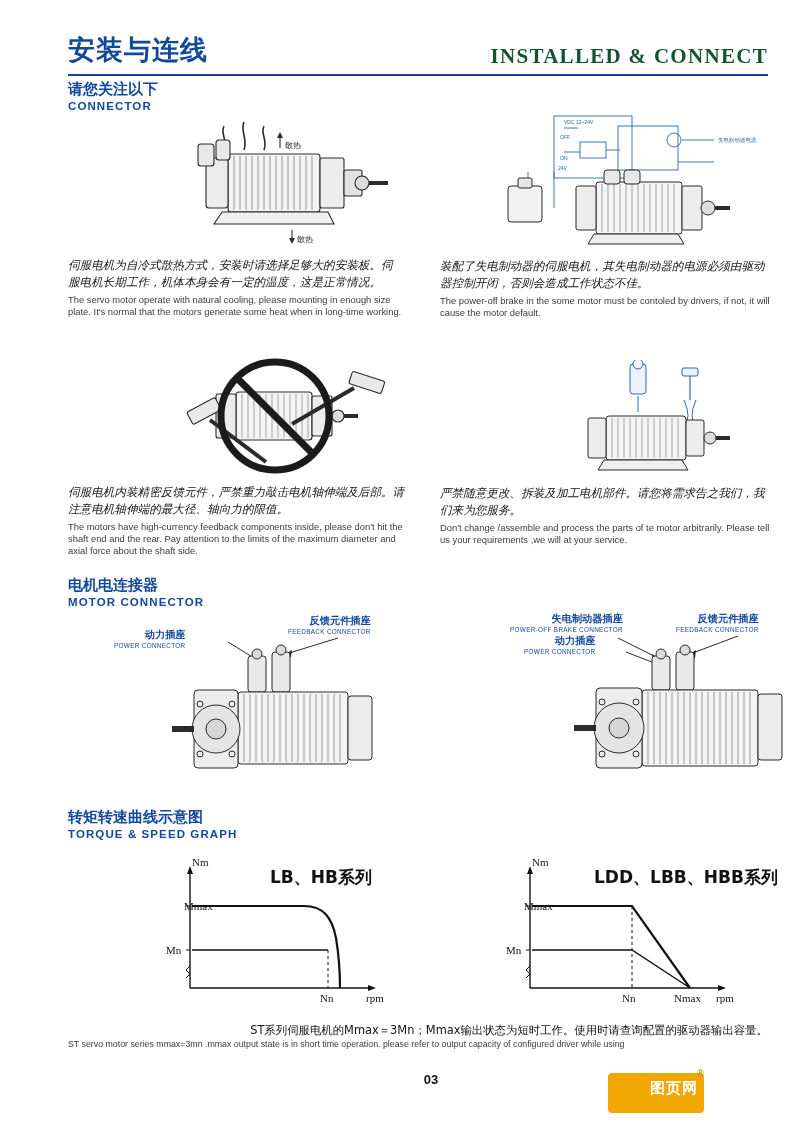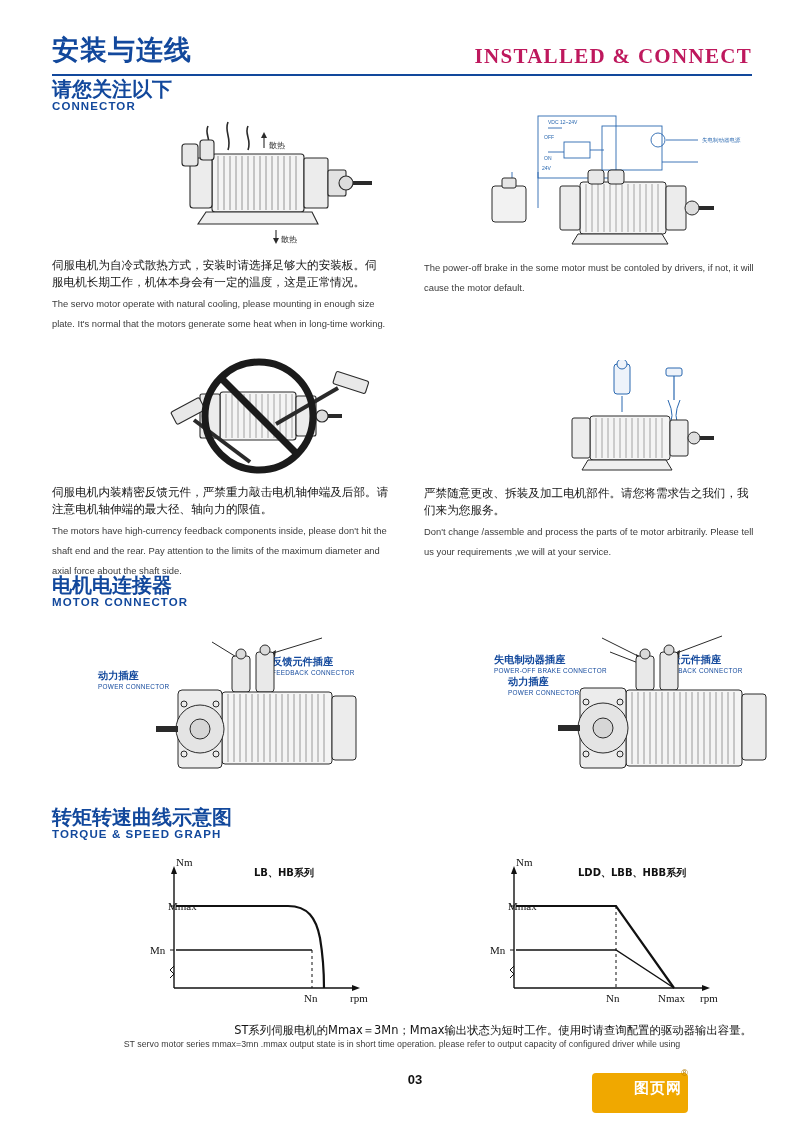--- a/index.html
+++ b/index.html
@@ -9,21 +9,21 @@
   }
   body {
     width: 800px; height: 1131px;
     position: relative;
     font-family: "Liberation Sans", sans-serif;
     color: #1b1b1b;
     overflow: hidden;
   }
   .page {
     position: absolute;
-    left: 0; top: 0;
+    left: 16px; top: 0;
     width: 708px; height: 1131px;
   }
 
   
   .header {
     position: absolute;
     left: 52px; top: 32px;
     width: 700px; height: 48px;
   }
   .header .title-cn {
@@ -31,34 +31,34 @@
     font-family: "DejaVu Sans", sans-serif;
     font-size: 27px; font-weight: bold;
     letter-spacing: 1px;
     color: #12489c;
   }
   .header .title-en {
     position: absolute; right: 0; top: 12px;
     font-family: "Liberation Serif", serif;
     font-size: 21px; font-weight: bold;
     letter-spacing: 1.3px;
-    color: #be185d;
+    color: #14532d;
   }
   .header .rule {
     position: absolute;
     left: 0; top: 42px;
     width: 700px; height: 2px;
     background: #12489c;
   }
 
   
   .sec-head { position: absolute; }
   .sec-head .cn {
     font-family: "DejaVu Sans", sans-serif;
-    font-size: 20px; font-weight: bold;
+    font-size: 15px; font-weight: bold;
     color: #12489c;
     line-height: 18px;
     white-space: nowrap;
   }
   .sec-head .en {
     font-family: "Liberation Sans", sans-serif;
     font-size: 11.5px; font-weight: bold;
     letter-spacing: 1.1px;
     color: #12489c;
     line-height: 16px;
@@ -66,66 +66,67 @@
   }
 
   
   .cap { position: absolute; }
   .cap .cn {
     font-family: "DejaVu Sans", sans-serif;
     font-size: 11.6px;
     line-height: 17px;
     color: #161616;
     margin: 0 0 3px 0;
+    font-style: italic;
   }
   .cap .en {
     font-family: "Liberation Sans", sans-serif;
     font-size: 9.4px;
-    line-height: 20px;
+    line-height: 12px;
     color: #3b3b3b;
     margin: 0;
   }
 
   
   .illus { position: absolute; margin-left: 36px; }
   .illus svg { display: block; }
 
   
-  .conn-lab { position: absolute; text-align: left; margin-top: 41px; }
+  .conn-lab { position: absolute; text-align: right; }
   .conn-lab .cn {
     font-family: "DejaVu Sans", sans-serif;
     font-size: 10.2px; font-weight: bold;
     color: #12489c; line-height: 13px;
     white-space: nowrap;
   }
   .conn-lab .en {
     font-family: "Liberation Sans", sans-serif;
     font-size: 6.4px; letter-spacing: .3px;
     color: #12489c; line-height: 9px;
     white-space: nowrap;
   }
 
   
   .graph-title {
     position: absolute;
     font-family: "DejaVu Sans", sans-serif;
-    font-size: 10px; font-weight: bold;
+    font-size: 17px; font-weight: bold;
     color: #111;
     white-space: nowrap;
   }
 
   
   .foot-note { position: absolute; left: 52px; top: 1022px; width: 700px; }
   .foot-note .cn {
     font-family: "DejaVu Sans", sans-serif;
     font-size: 11.4px; line-height: 16px; color: #111; text-align: right;
   }
   .foot-note .en {
     font-family: "Liberation Sans", sans-serif;
-    font-size: 8.8px; line-height: 12px; color: #3b3b3b; text-align: center;
+    font-size: 8.8px; line-height: 12px; color: #3b3b3b;
   }
   .pageno {
     position: absolute; left: 0; top: 1072px;
     width: 800px; text-align: center;
     font-family: "Liberation Sans", sans-serif;
     font-size: 13px; font-weight: bold; color: #111; margin-left: 15px;
   }
   .watermark {
     position: absolute;
     right: 20px; bottom: 12px;
@@ -264,20 +265,21 @@
         <line x1="247" y1="96" x2="262" y2="96" stroke-width="4"></line>
         <rect x="108" y="74" width="20" height="44" rx="2" fill="#ececec"></rect>
         <rect x="136" y="58" width="16" height="14" rx="3" fill="#e8e8e8"></rect>
         <rect x="156" y="58" width="16" height="14" rx="3" fill="#e8e8e8"></rect>
         <path d="M126 122 L210 122 L216 132 L120 132 Z" fill="#efefef"></path>
       </g>
     </svg>
   </div>
 
   <div class="cap" style="left:424px; top:258px; width:330px;">
+    <p class="cn">装配了失电制动器的伺服电机，其失电制动器的电源必须由驱动器控制开闭，否则会造成工作状态不佳。</p>
     <p class="en">The power-off brake in the some motor must be contoled by drivers, if not, it will cause the motor default.</p>
   </div>
 
   <div class="illus" style="left:110px; top:358px;">
     <svg width="250" height="122" viewBox="0 0 250 122">
       <g fill="none" stroke="#2a2a2a" stroke-width="1.1">
 
         <rect x="74" y="34" width="76" height="48" rx="3" fill="#f4f4f4"></rect>
         <g stroke="#8f8f8f" stroke-width="0.8">
           <line x1="80" y1="36" x2="80" y2="80"></line>

